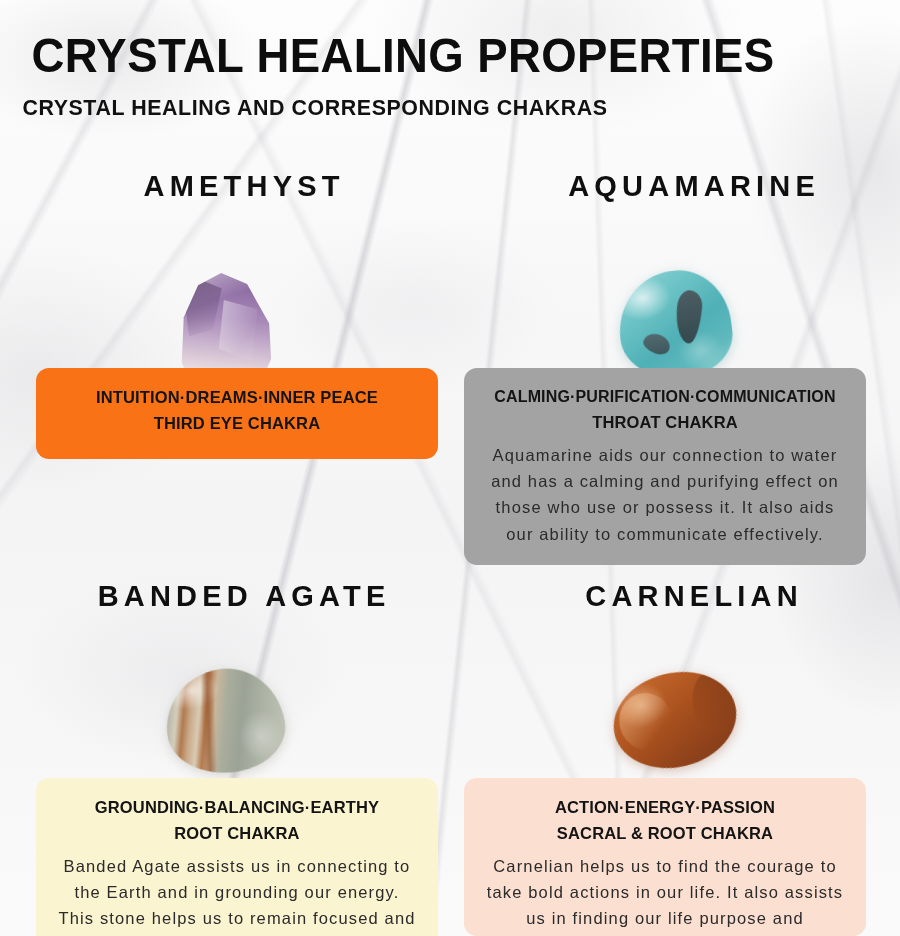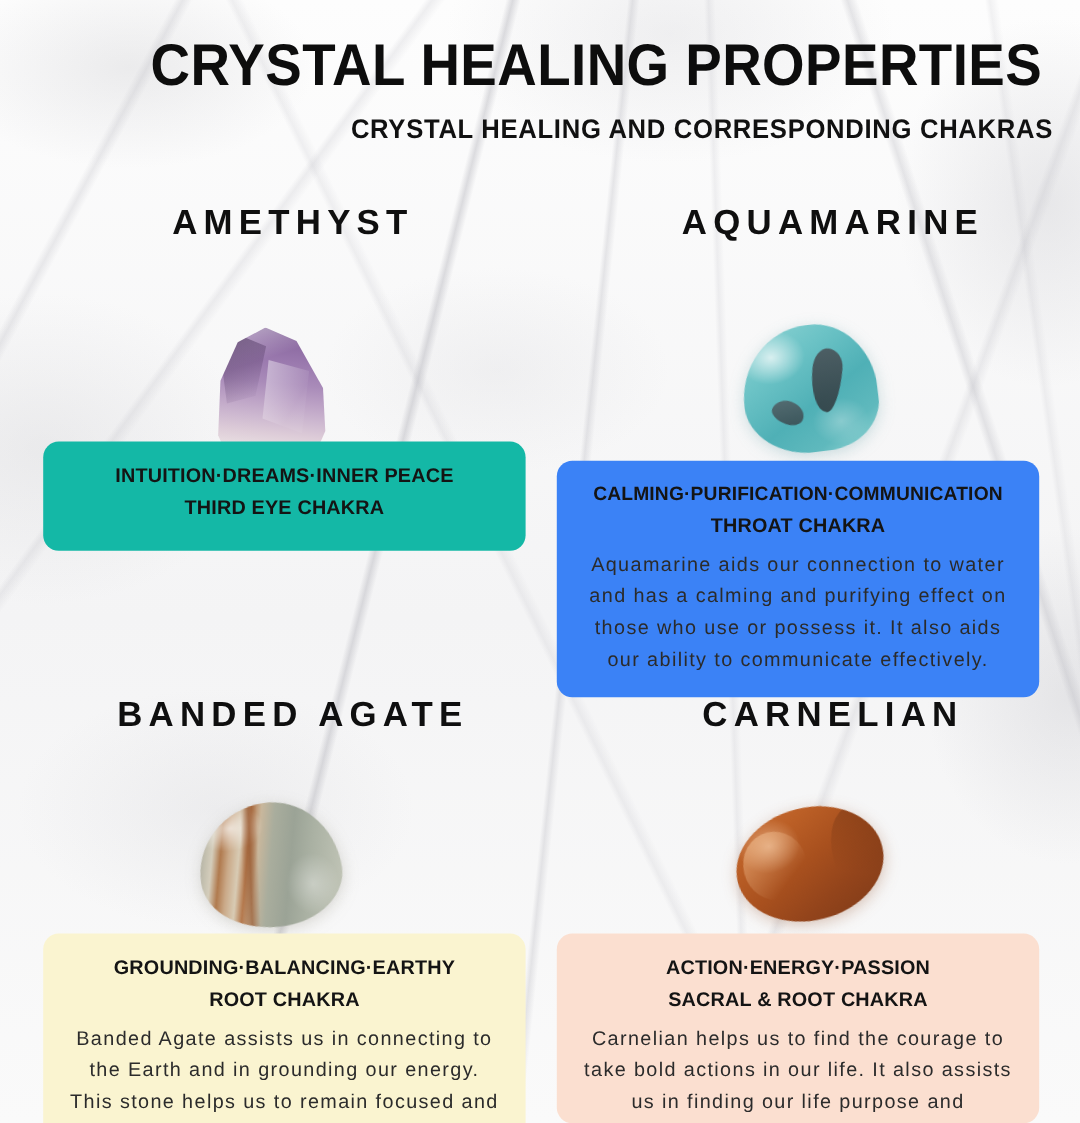--- a/index.html
+++ b/index.html
@@ -51,21 +51,21 @@
     background:
       linear-gradient(126deg, rgba(255,255,255,0) 22.4%, rgba(184,184,192,0.22) 22.8%, rgba(255,255,255,0) 23.5%),
       linear-gradient(64deg, rgba(255,255,255,0) 47.5%, rgba(182,182,190,0.18) 47.9%, rgba(255,255,255,0) 48.6%),
       linear-gradient(110deg, rgba(255,255,255,0) 74.3%, rgba(180,180,188,0.22) 74.8%, rgba(255,255,255,0) 75.5%),
       linear-gradient(82deg, rgba(255,255,255,0) 92.3%, rgba(186,186,193,0.18) 92.7%, rgba(255,255,255,0) 93.4%);
   }
 
   #page { position: relative; width: 900px; height: 936px; }
 
   
-  #header { padding-top: 30px; text-align: right; }
+  #header { padding-top: 30px; text-align: left; }
 
   #main-title {
     font-family: "Liberation Sans Narrow", "Liberation Sans", sans-serif;
     font-size: 49px;
     font-weight: bold;
     letter-spacing: 0.4px;
     color: #0d0d0d;
     line-height: 1.04;
     transform: scaleX(0.93);
   }
@@ -256,22 +256,22 @@
   .card {
     position: absolute;
     width: 402px;
     border-radius: 13px;
     padding: 16px 18px 18px;
     text-align: center;
   }
   .card.left  { left: 36px; }
   .card.right { left: 464px; }
 
-  #card-amethyst   { top: 368px; background: #14b8a6; padding-bottom: 16px; }
-  #card-aquamarine { top: 368px; background: #3b82f6; margin-top: 16px; }
+  #card-amethyst   { top: 368px; background: #f97316; padding-bottom: 16px; }
+  #card-aquamarine { top: 368px; background: #a3a3a3; }
   #card-agate      { top: 778px; background: #faf4d0; height: 172px; overflow: hidden; }
   #card-carnelian  { top: 778px; background: #fbdfd0; height: 158px; overflow: hidden; }
 
   .card-keywords {
     font-size: 16.5px;
     font-weight: bold;
     letter-spacing: 0.15px;
     color: #141414;
     line-height: 1.58;
   }

